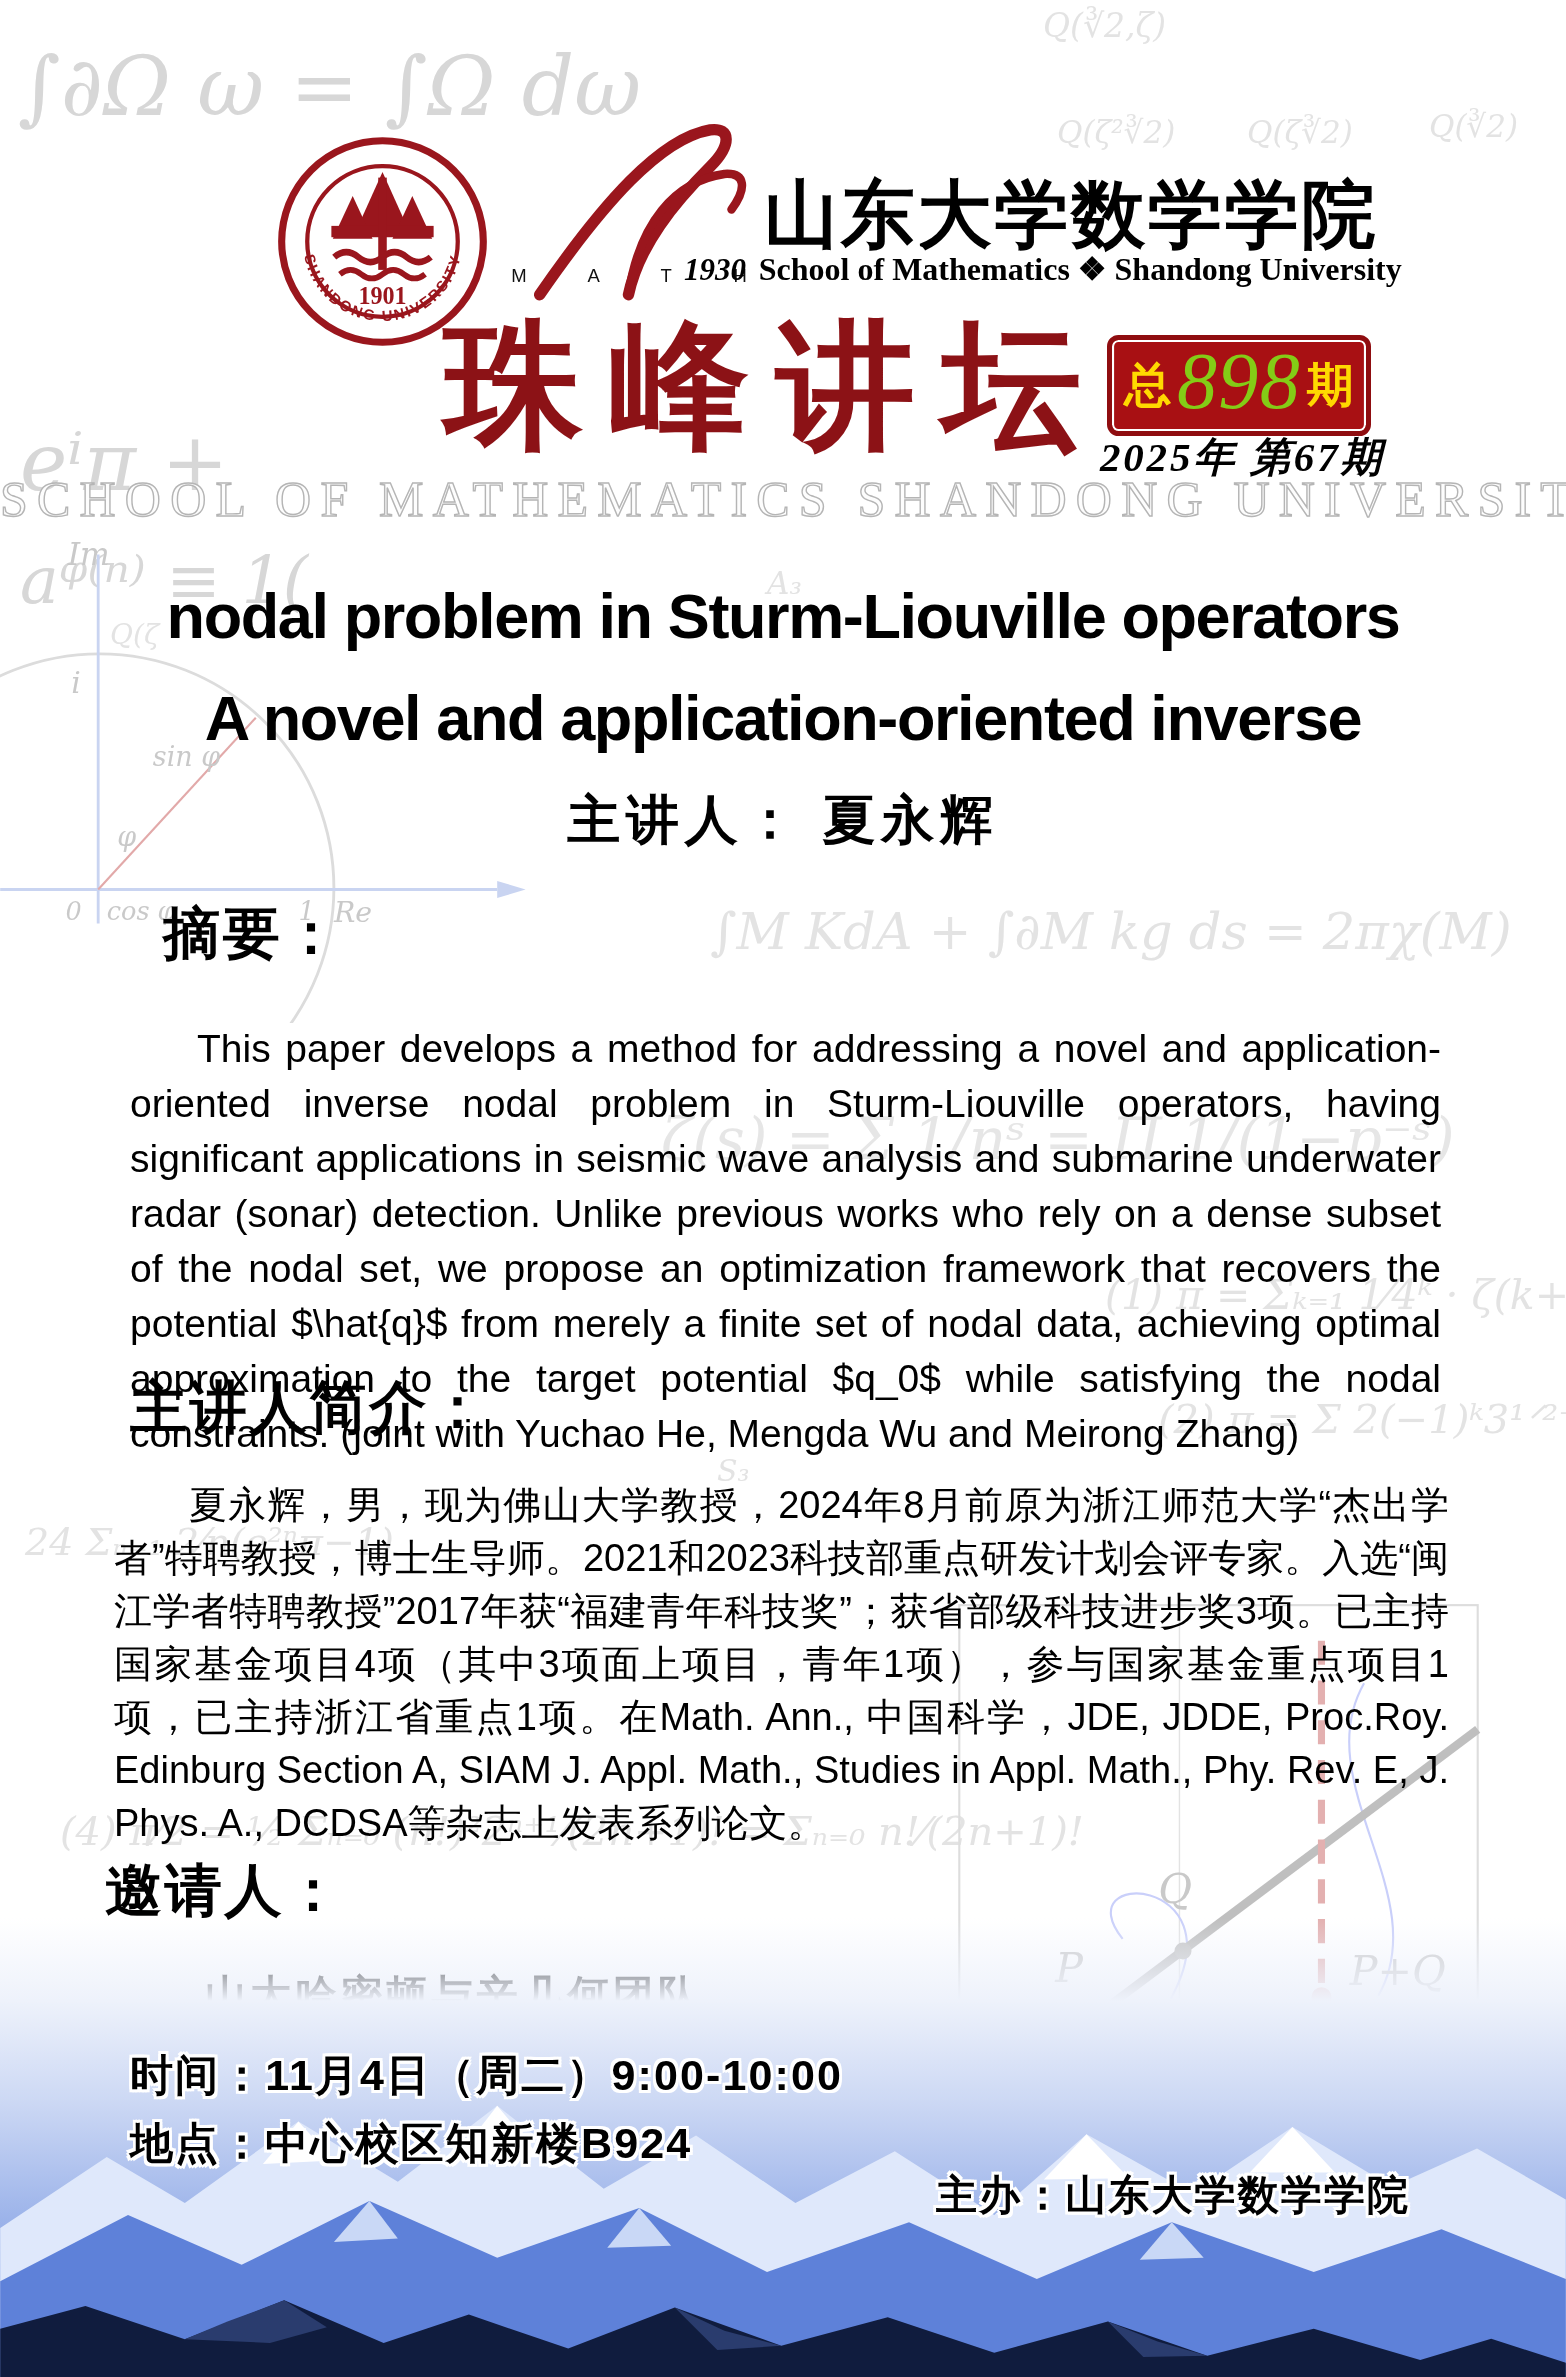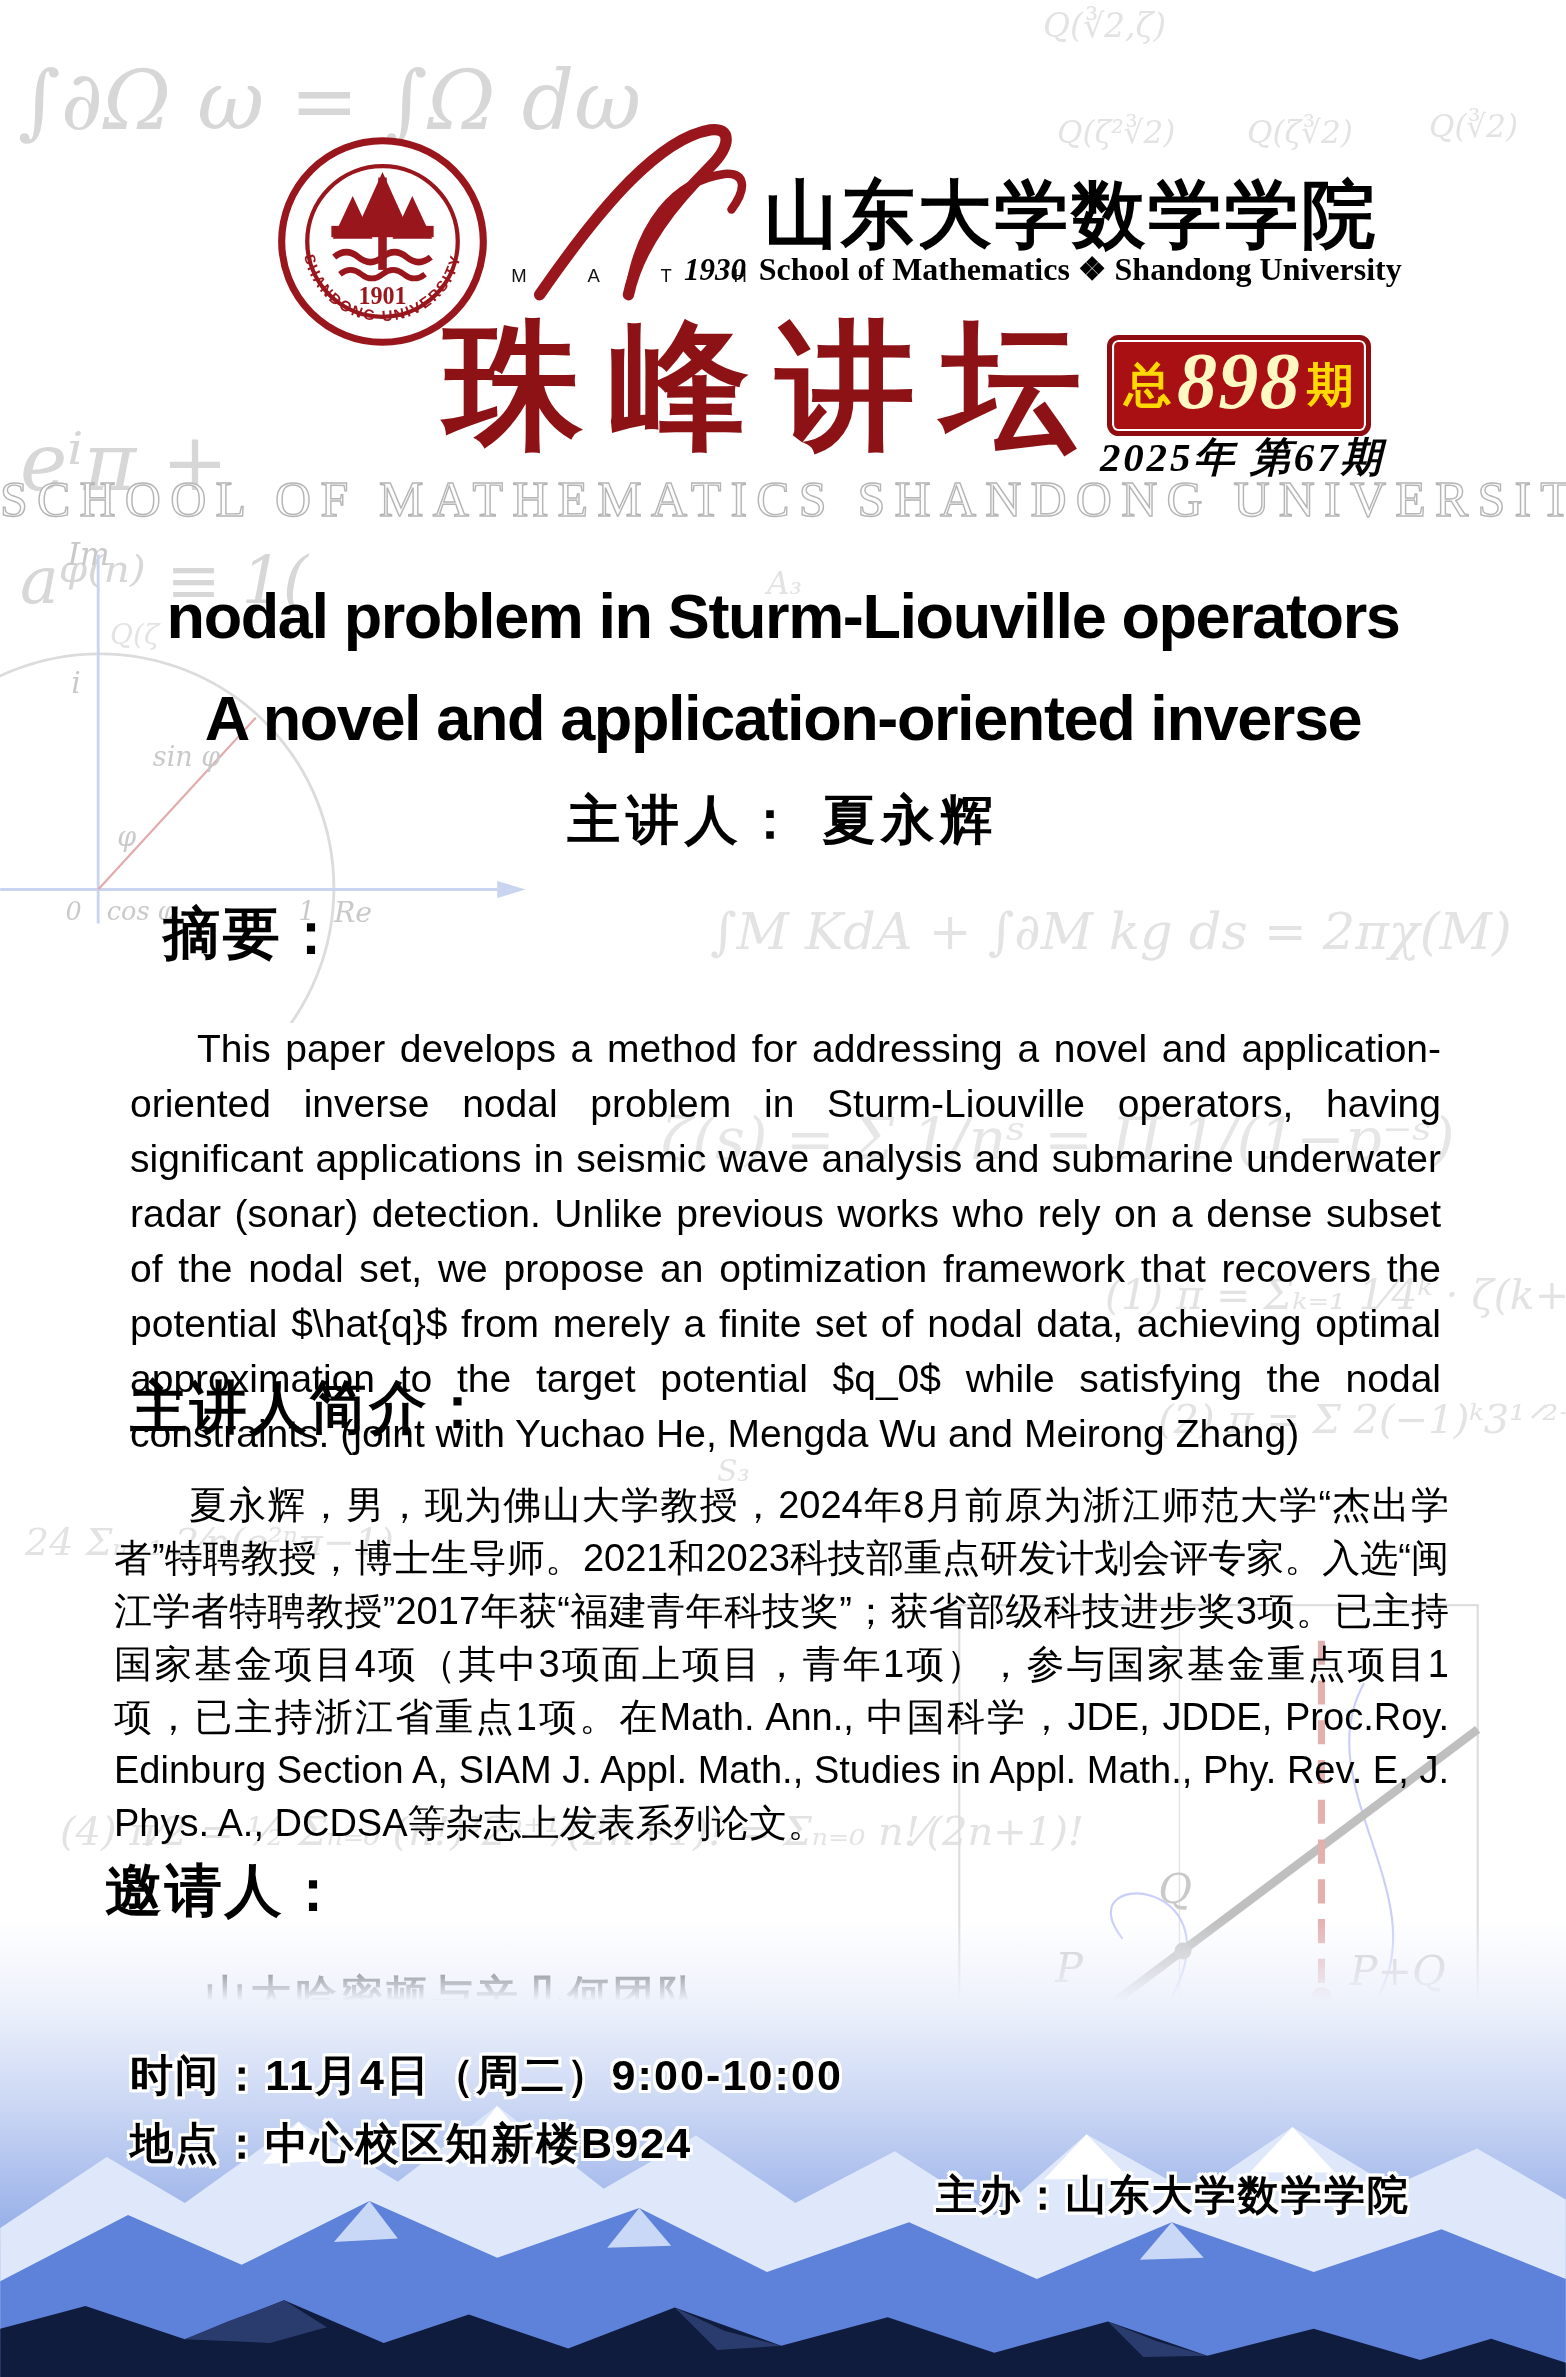--- a/index.html
+++ b/index.html
@@ -16,21 +16,21 @@
   .seal{position:absolute; left:276px; top:135px;}
   .mathlogo{position:absolute; left:497px; top:117px;}
   .dept-cn{position:absolute; left:764px; top:166px; font-family:"Liberation Serif", serif; font-weight:bold; font-size:74px; letter-spacing:2.8px;}
   .dept-en-row{position:absolute; left:684px; top:250px; display:flex; align-items:baseline; gap:12.8px;}
   .y1930{font-family:"Liberation Serif", serif; font-style:italic; font-weight:bold; font-size:31px;}
   .dept-en{font-family:"Liberation Serif", serif; font-weight:bold; font-size:32px; letter-spacing:0px;}
   
   .forum-title{position:absolute; left:444px; top:318px; font-family:"Liberation Serif", serif; font-weight:900; font-size:139px; line-height:1; color:#8c1216; letter-spacing:27px; white-space:nowrap;}
   .badge{position:absolute; left:1107px; top:335px; width:254px; height:91px; background:#a81013; border:5px solid #8f0d10; border-radius:11.4px; box-shadow:0 0 0 2.1px #fff inset; display:flex; align-items:center; justify-content:center; gap:5.7px;}
   .badge .zi{color:#ffd900; font-weight:900; font-size:47px; font-family:"Liberation Serif", serif;}
-  .badge .num{color:#fef9c3; font-weight:700; font-style:italic; font-size:80px; font-family:"Liberation Serif", serif; letter-spacing:1.4px; transform:translateY(-4.3px);}
+  .badge .num{color:#84cc16; font-weight:400; font-style:italic; font-size:80px; font-family:"Liberation Serif", serif; letter-spacing:1.4px; transform:translateY(-4.3px);}
   .issue-line{position:absolute; left:1100px; top:430px; font-weight:900; font-style:italic; font-size:41px; letter-spacing:2.8px; font-family:"Liberation Serif", serif;}
   .band{position:absolute; left:0; top:470px; width:100%; text-align:center; font-family:"Liberation Serif", serif; font-size:50px; letter-spacing:9.2px; color:#fdfdfd; -webkit-text-stroke:1.4px #b5b5b5; white-space:nowrap;}
   
   .talk-title{position:absolute; left:0; top:565px; width:100%; text-align:center; font-weight:700; font-size:63px; line-height:102px; letter-spacing:-1.4px;}
   .speaker{position:absolute; left:0; top:785px; width:100%; text-align:center; font-weight:900; font-size:53px; letter-spacing:5.7px;}
   .sec-label{position:absolute; font-weight:900; font-size:57px; letter-spacing:2.8px; font-family:"Liberation Serif", serif;}
   .abstract-label{left:130px; top:896px;margin-left:33px;}
   .abstract-text{position:absolute; left:130px; top:1021px; width:1311px; font-size:39px; line-height:55px; text-align:justify; text-indent:67px;}
   .bio-label{left:130px; top:1370px;}
   .bio-text{position:absolute; left:114px; top:1479px; width:1335px; font-size:38px; line-height:53px; text-align:justify; text-indent:75px;}
@@ -43,21 +43,21 @@
   .outlined{text-shadow:-2.8px -2.8px 0 #fff,2.8px -2.8px 0 #fff,-2.8px 2.8px 0 #fff,2.8px 2.8px 0 #fff,0 -2.8px 0 #fff,0 2.8px 0 #fff,-2.8px 0 0 #fff,2.8px 0 0 #fff;}
   .event-time{position:absolute; left:130px; top:2047px; font-weight:900; font-size:43px; letter-spacing:2.1px;}
   .event-loc{position:absolute; left:130px; top:2115px; font-weight:900; font-size:43px; letter-spacing:2.1px;}
   .organizer{position:absolute; left:936px; top:2168px; font-weight:900; font-size:41px; letter-spacing:2.1px;}
 </style>
 </head>
 <body>
 
 <div class="poster">
 
-  <div class="wm" style="left:18px;top:39px;font-size:82px;margin-top:14px;">∫∂Ω ω = ∫Ω dω</div>
+  <div class="wm" style="left:18px;top:39px;font-size:82px;">∫∂Ω ω = ∫Ω dω</div>
   <div class="wm" style="left:20px;top:416px;font-size:80px;">eⁱπ +</div>
   <div class="wm" style="left:20px;top:543px;font-size:65px;">aᵠ⁽ⁿ⁾ ≡ 1(</div>
   <div class="wm light" style="left:1043px;top:5.7px;font-size:33px;">Q(∛2,ζ)</div>
   <div class="wm light" style="left:1057px;top:114px;font-size:31px;">Q(ζ²∛2)</div>
   <div class="wm light" style="left:1247px;top:114px;font-size:31px;">Q(ζ∛2)</div>
   <div class="wm light" style="left:1429px;top:108px;font-size:31px;">Q(∛2)</div>
   <div class="wm light" style="left:110px;top:618px;font-size:28px;">Q(ζ</div>
   <div class="wm light" style="left:767px;top:565px;font-size:31px;">A₃</div>
   <div class="wm light" style="left:710px;top:902px;font-size:51px;">∫M KdA + ∫∂M kg ds = 2πχ(M)</div>
   <div class="wm light" style="left:661px;top:1105px;font-size:58px;color:#e6e6e6;">ζ(s) = Σ 1/nˢ = Π 1/(1−p⁻ˢ)</div>

